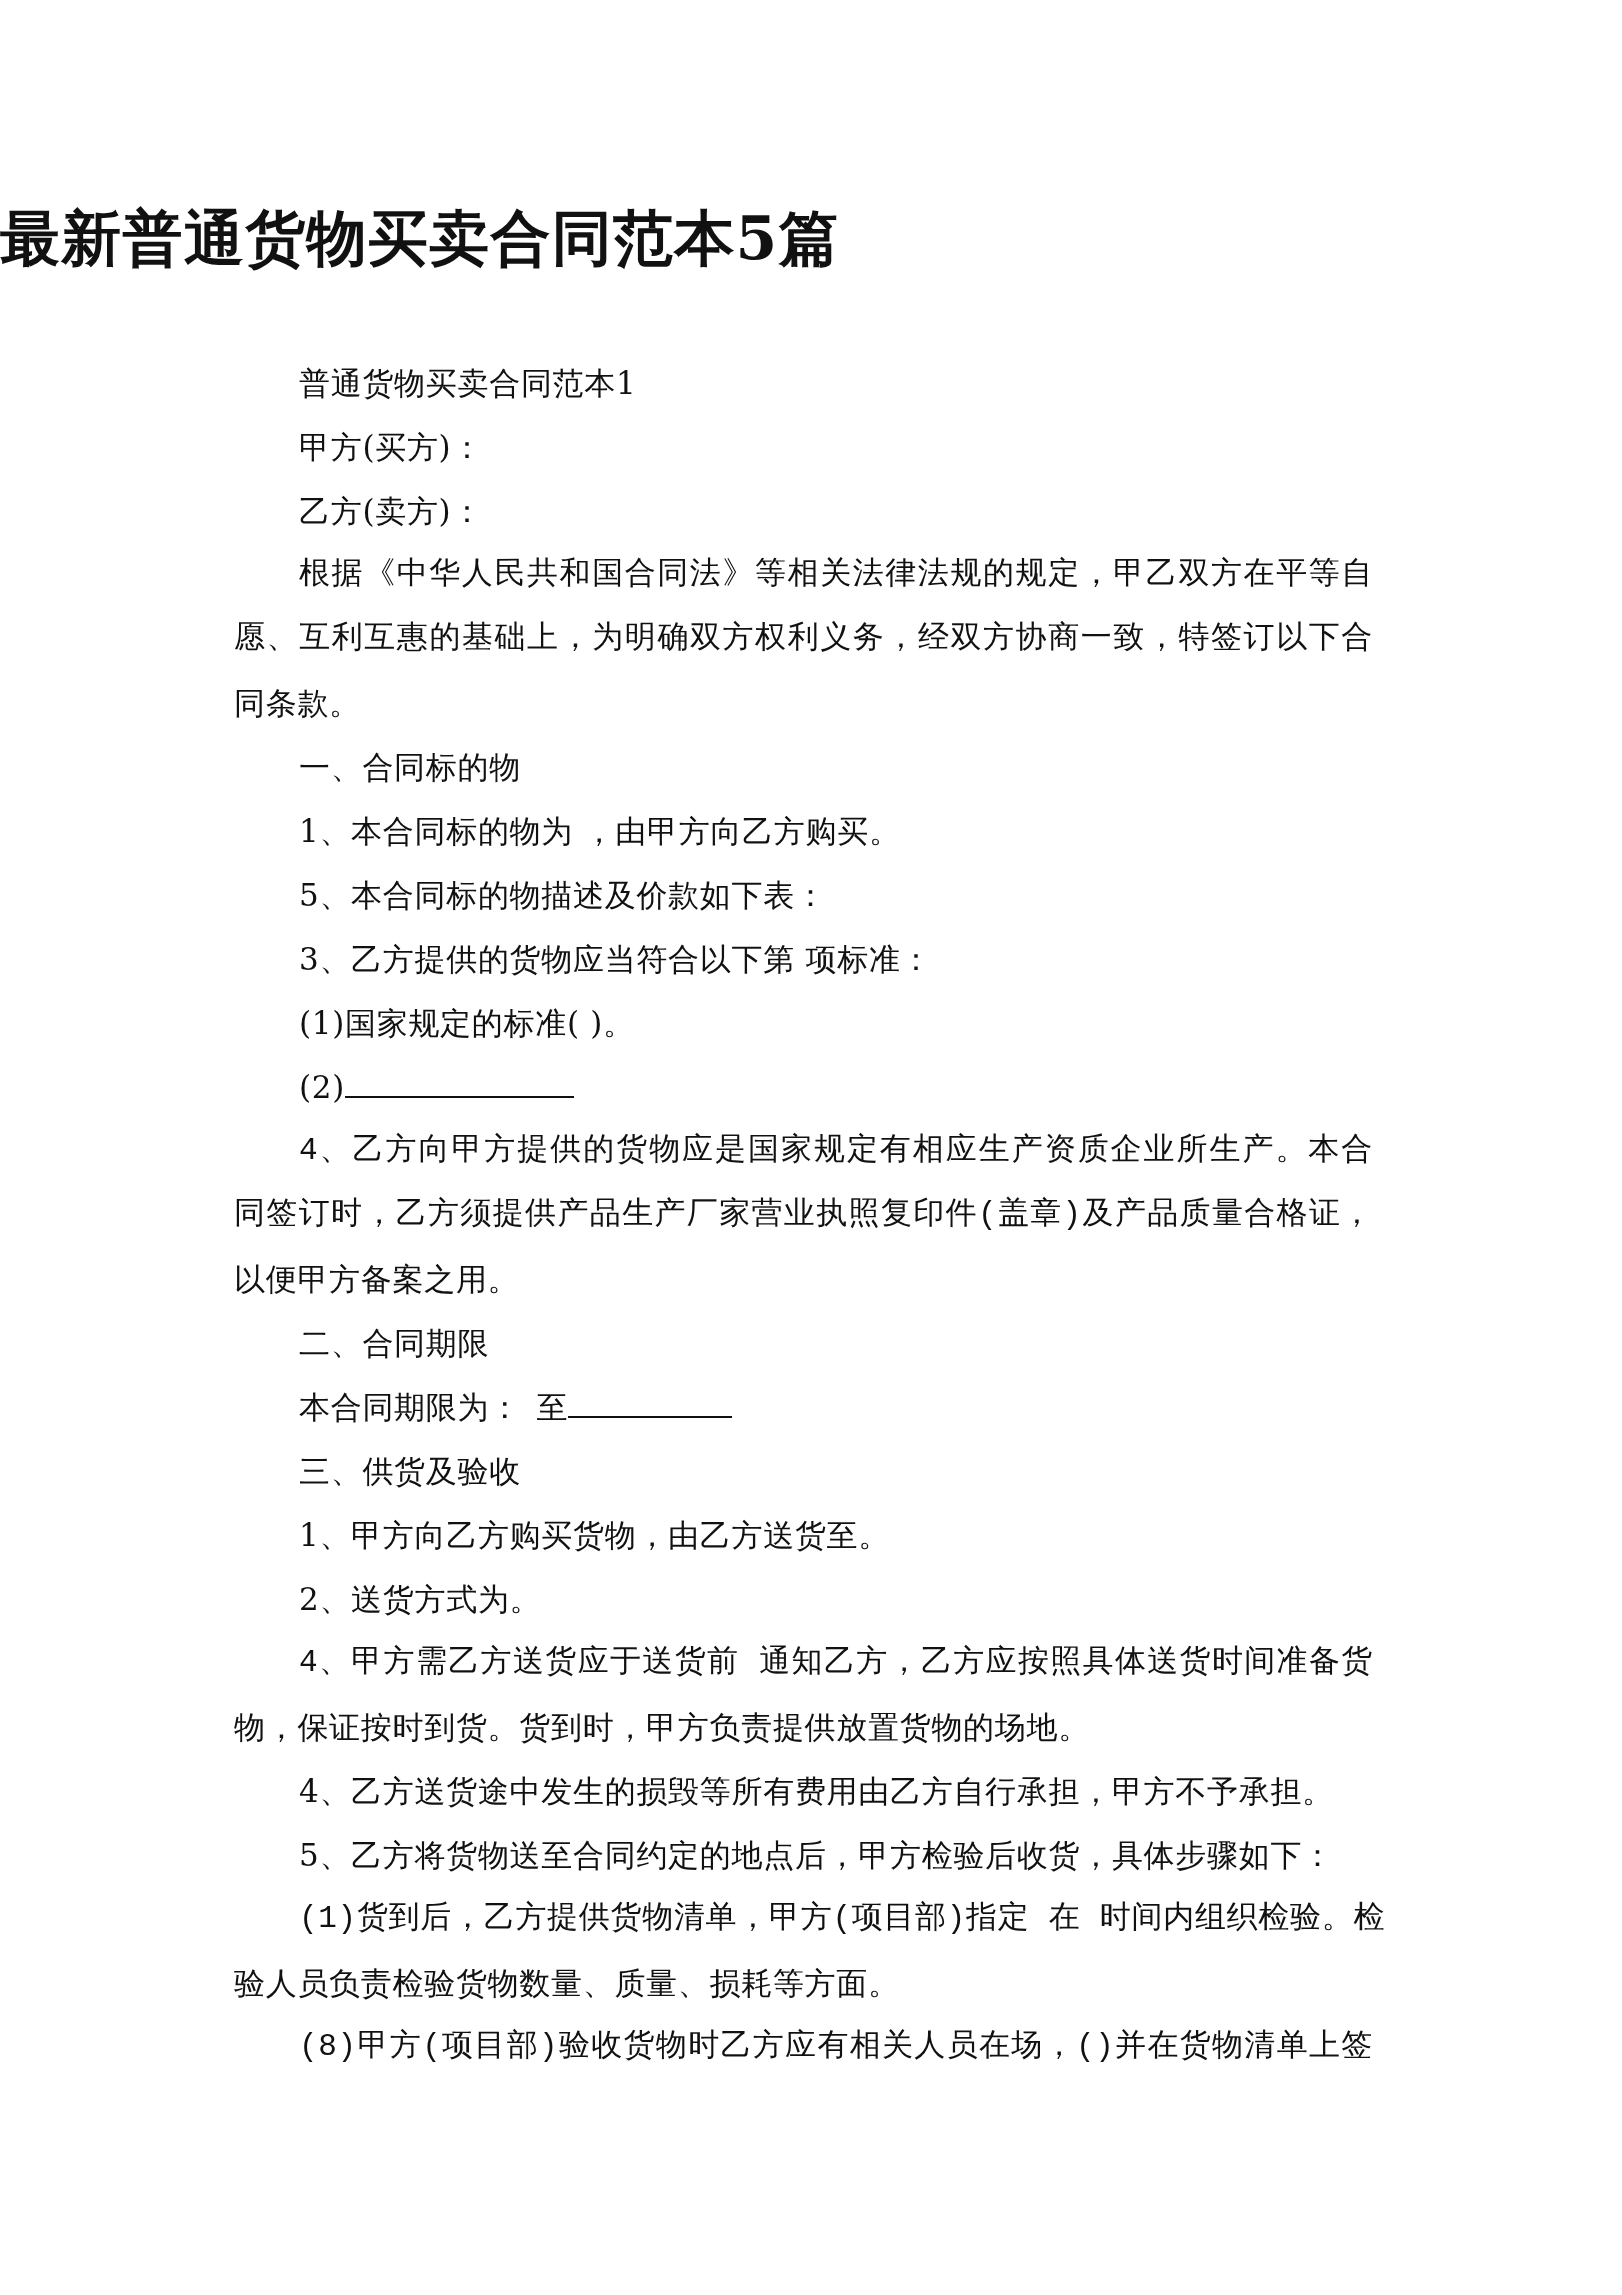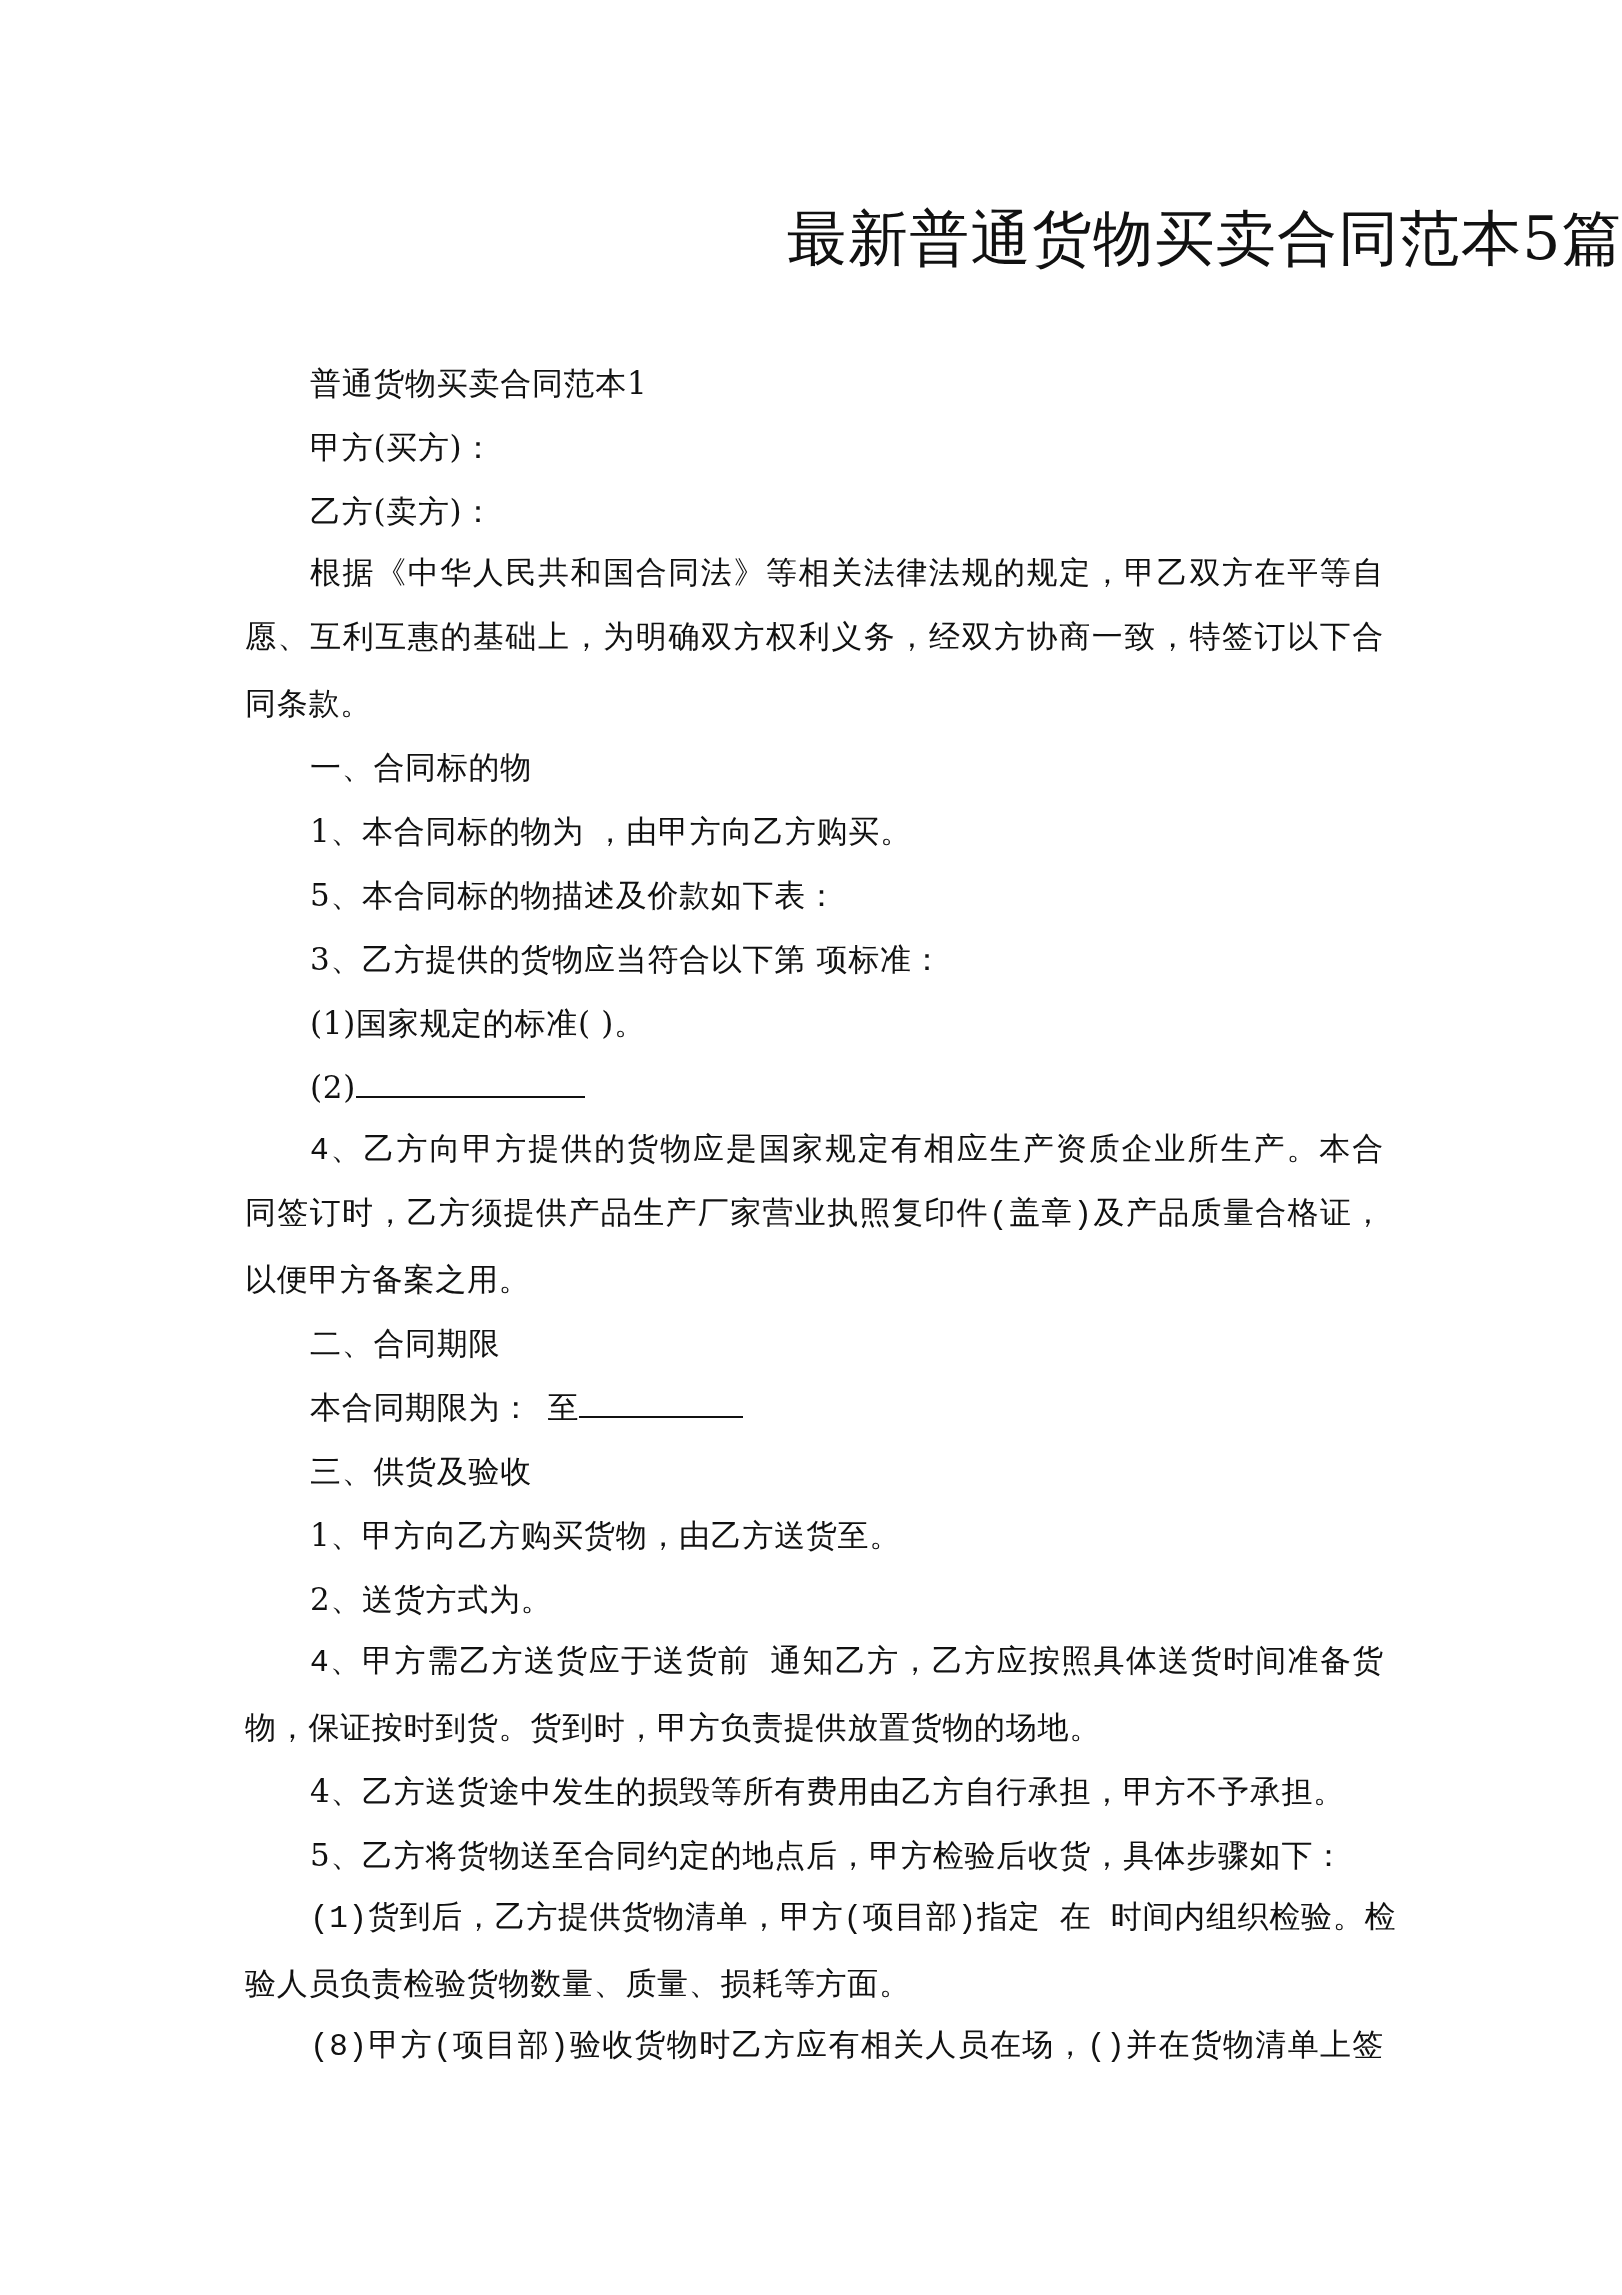--- a/index.html
+++ b/index.html
@@ -21,30 +21,30 @@
       top: 0;
       width: 1623px;
       height: 2295px;
       background: #ffffff;
     }
     .title {
       position: absolute;
       left: 0;
       width: 1623px;
       top: 196px;
-      text-align: right;
+      text-align: left;
       font-size: 60px;
       line-height: 85px;
       letter-spacing: 1.3px;
-      font-weight: normal;
+      font-weight: bold;
       margin: 0;
     }
     .body {
       position: absolute;
-      left: 245px;
+      left: 234px;
       top: 351px;
       width: 1139px;
     }
     .line {
       font-size: 31px;
       line-height: 64px;
       height: 64px;
       white-space: nowrap;
       letter-spacing: 0.7px;
       margin: 0;

